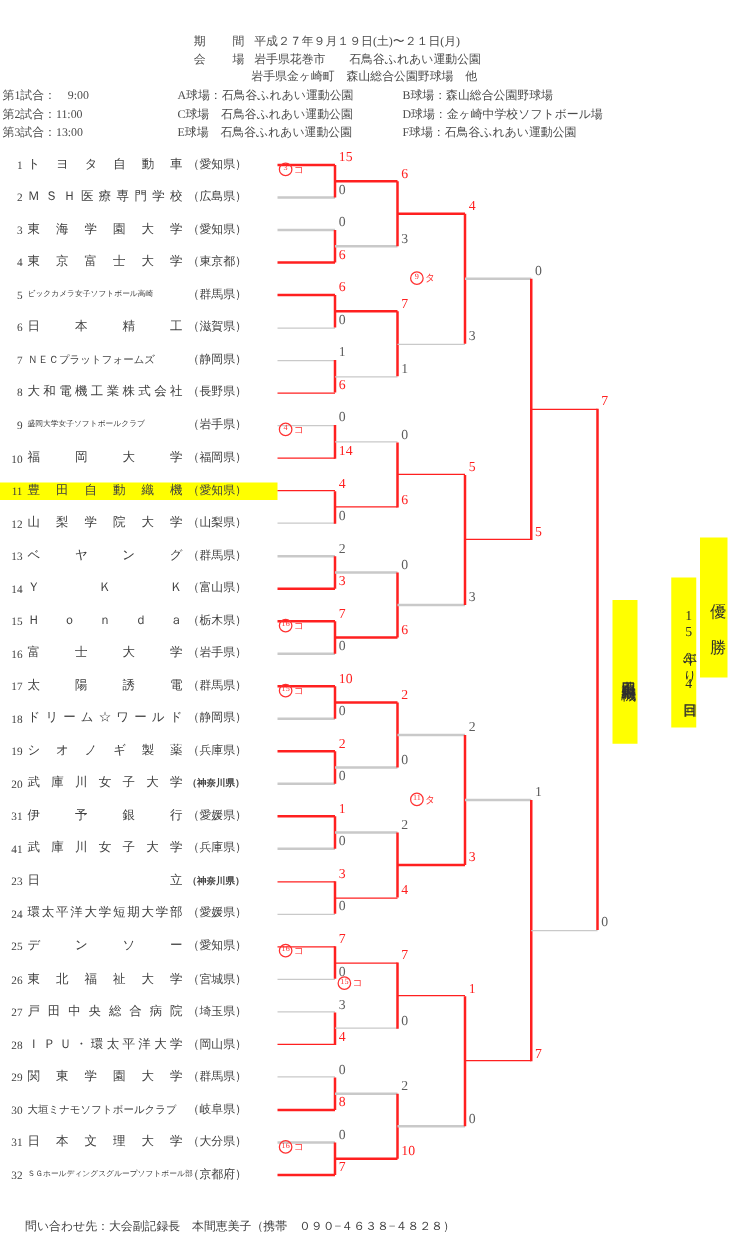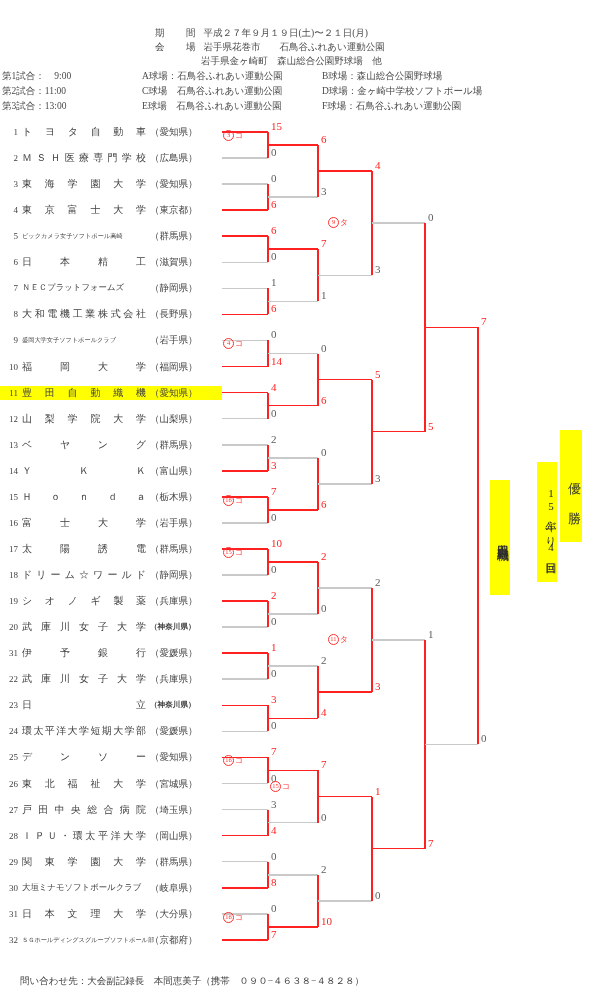--- a/index.html
+++ b/index.html
@@ -196,21 +196,21 @@
         <span class="t-no">20</span>
         <span class="t-nm sp">武庫川女子大学</span>
         <span class="t-pf nrw">（神奈川県）</span>
       </div>
       <div class="team" style="top: 646.2px;">
         <span class="t-no">31</span>
         <span class="t-nm sp">伊予銀行</span>
         <span class="t-pf">（愛媛県）</span>
       </div>
       <div class="team" style="top: 672.26px;">
-        <span class="t-no">22</span>
+        <span class="t-no">41</span>
         <span class="t-nm sp">武庫川女子大学</span>
         <span class="t-pf">（兵庫県）</span>
       </div>
       <div class="team" style="top: 698.32px;">
         <span class="t-no">23</span>
         <span class="t-nm sp">日立</span>
         <span class="t-pf nrw">（神奈川県）</span>
       </div>
       <div class="team" style="top: 724.38px;">
         <span class="t-no">24</span>

